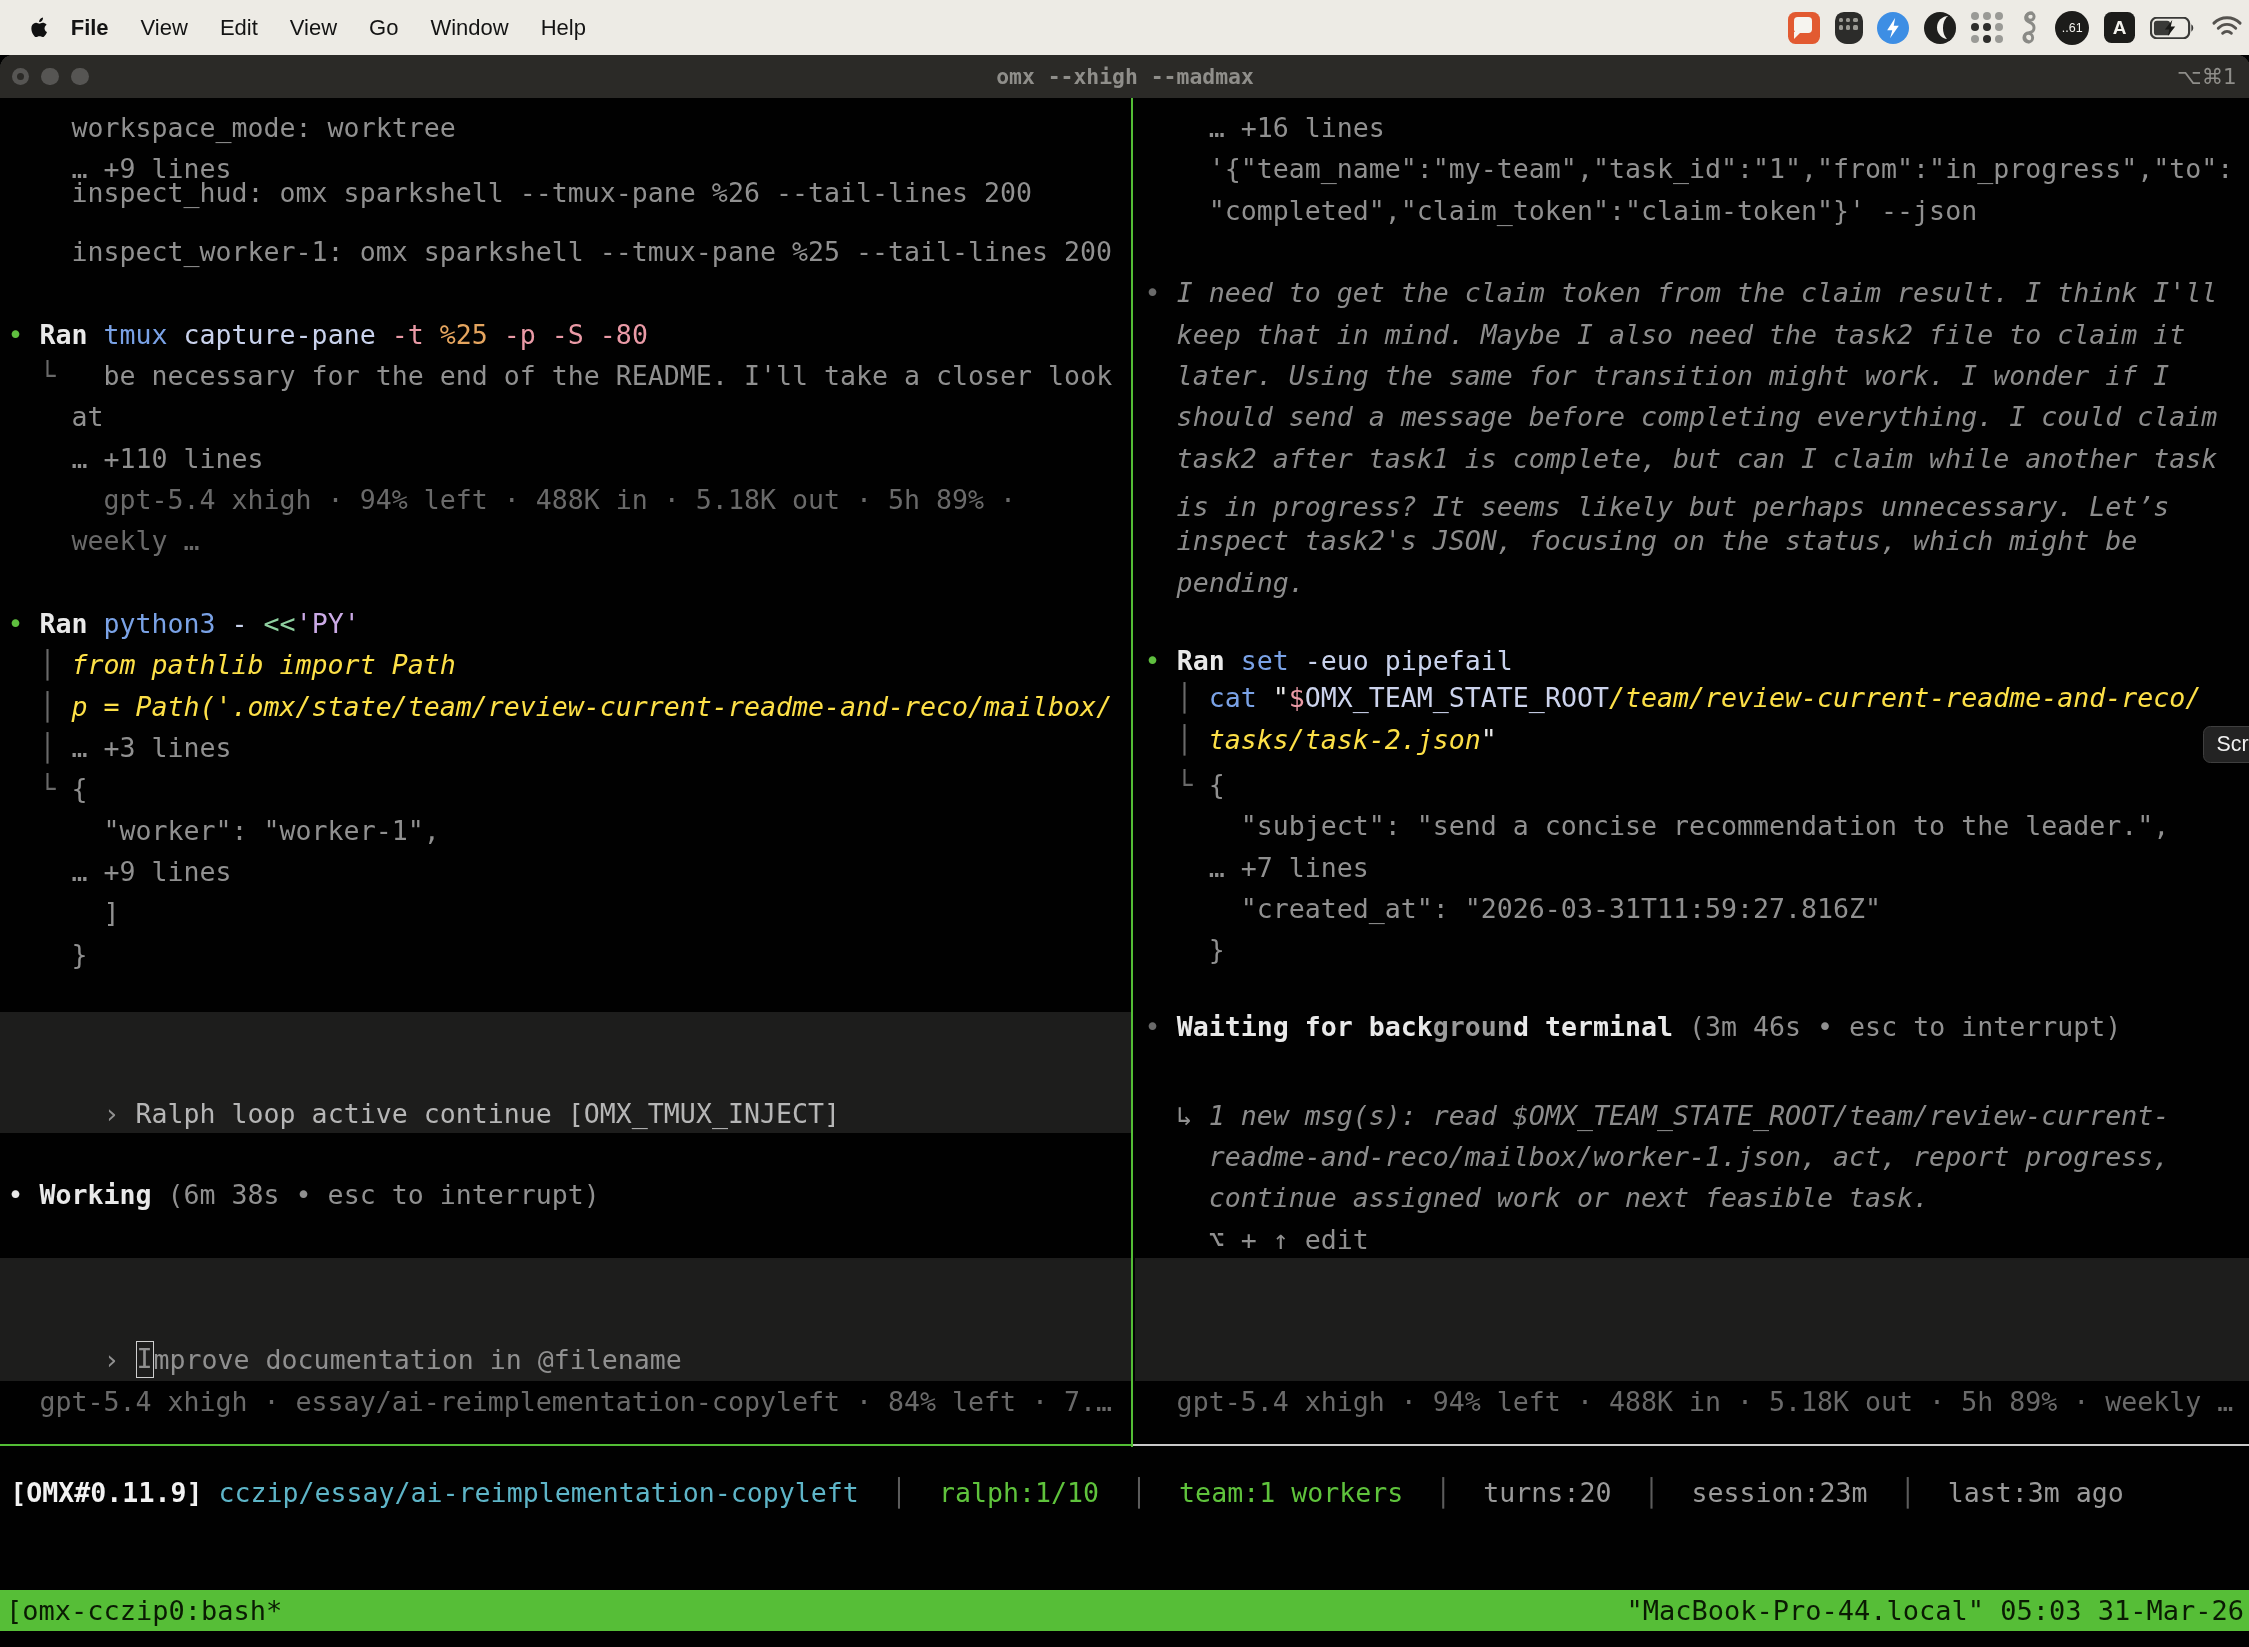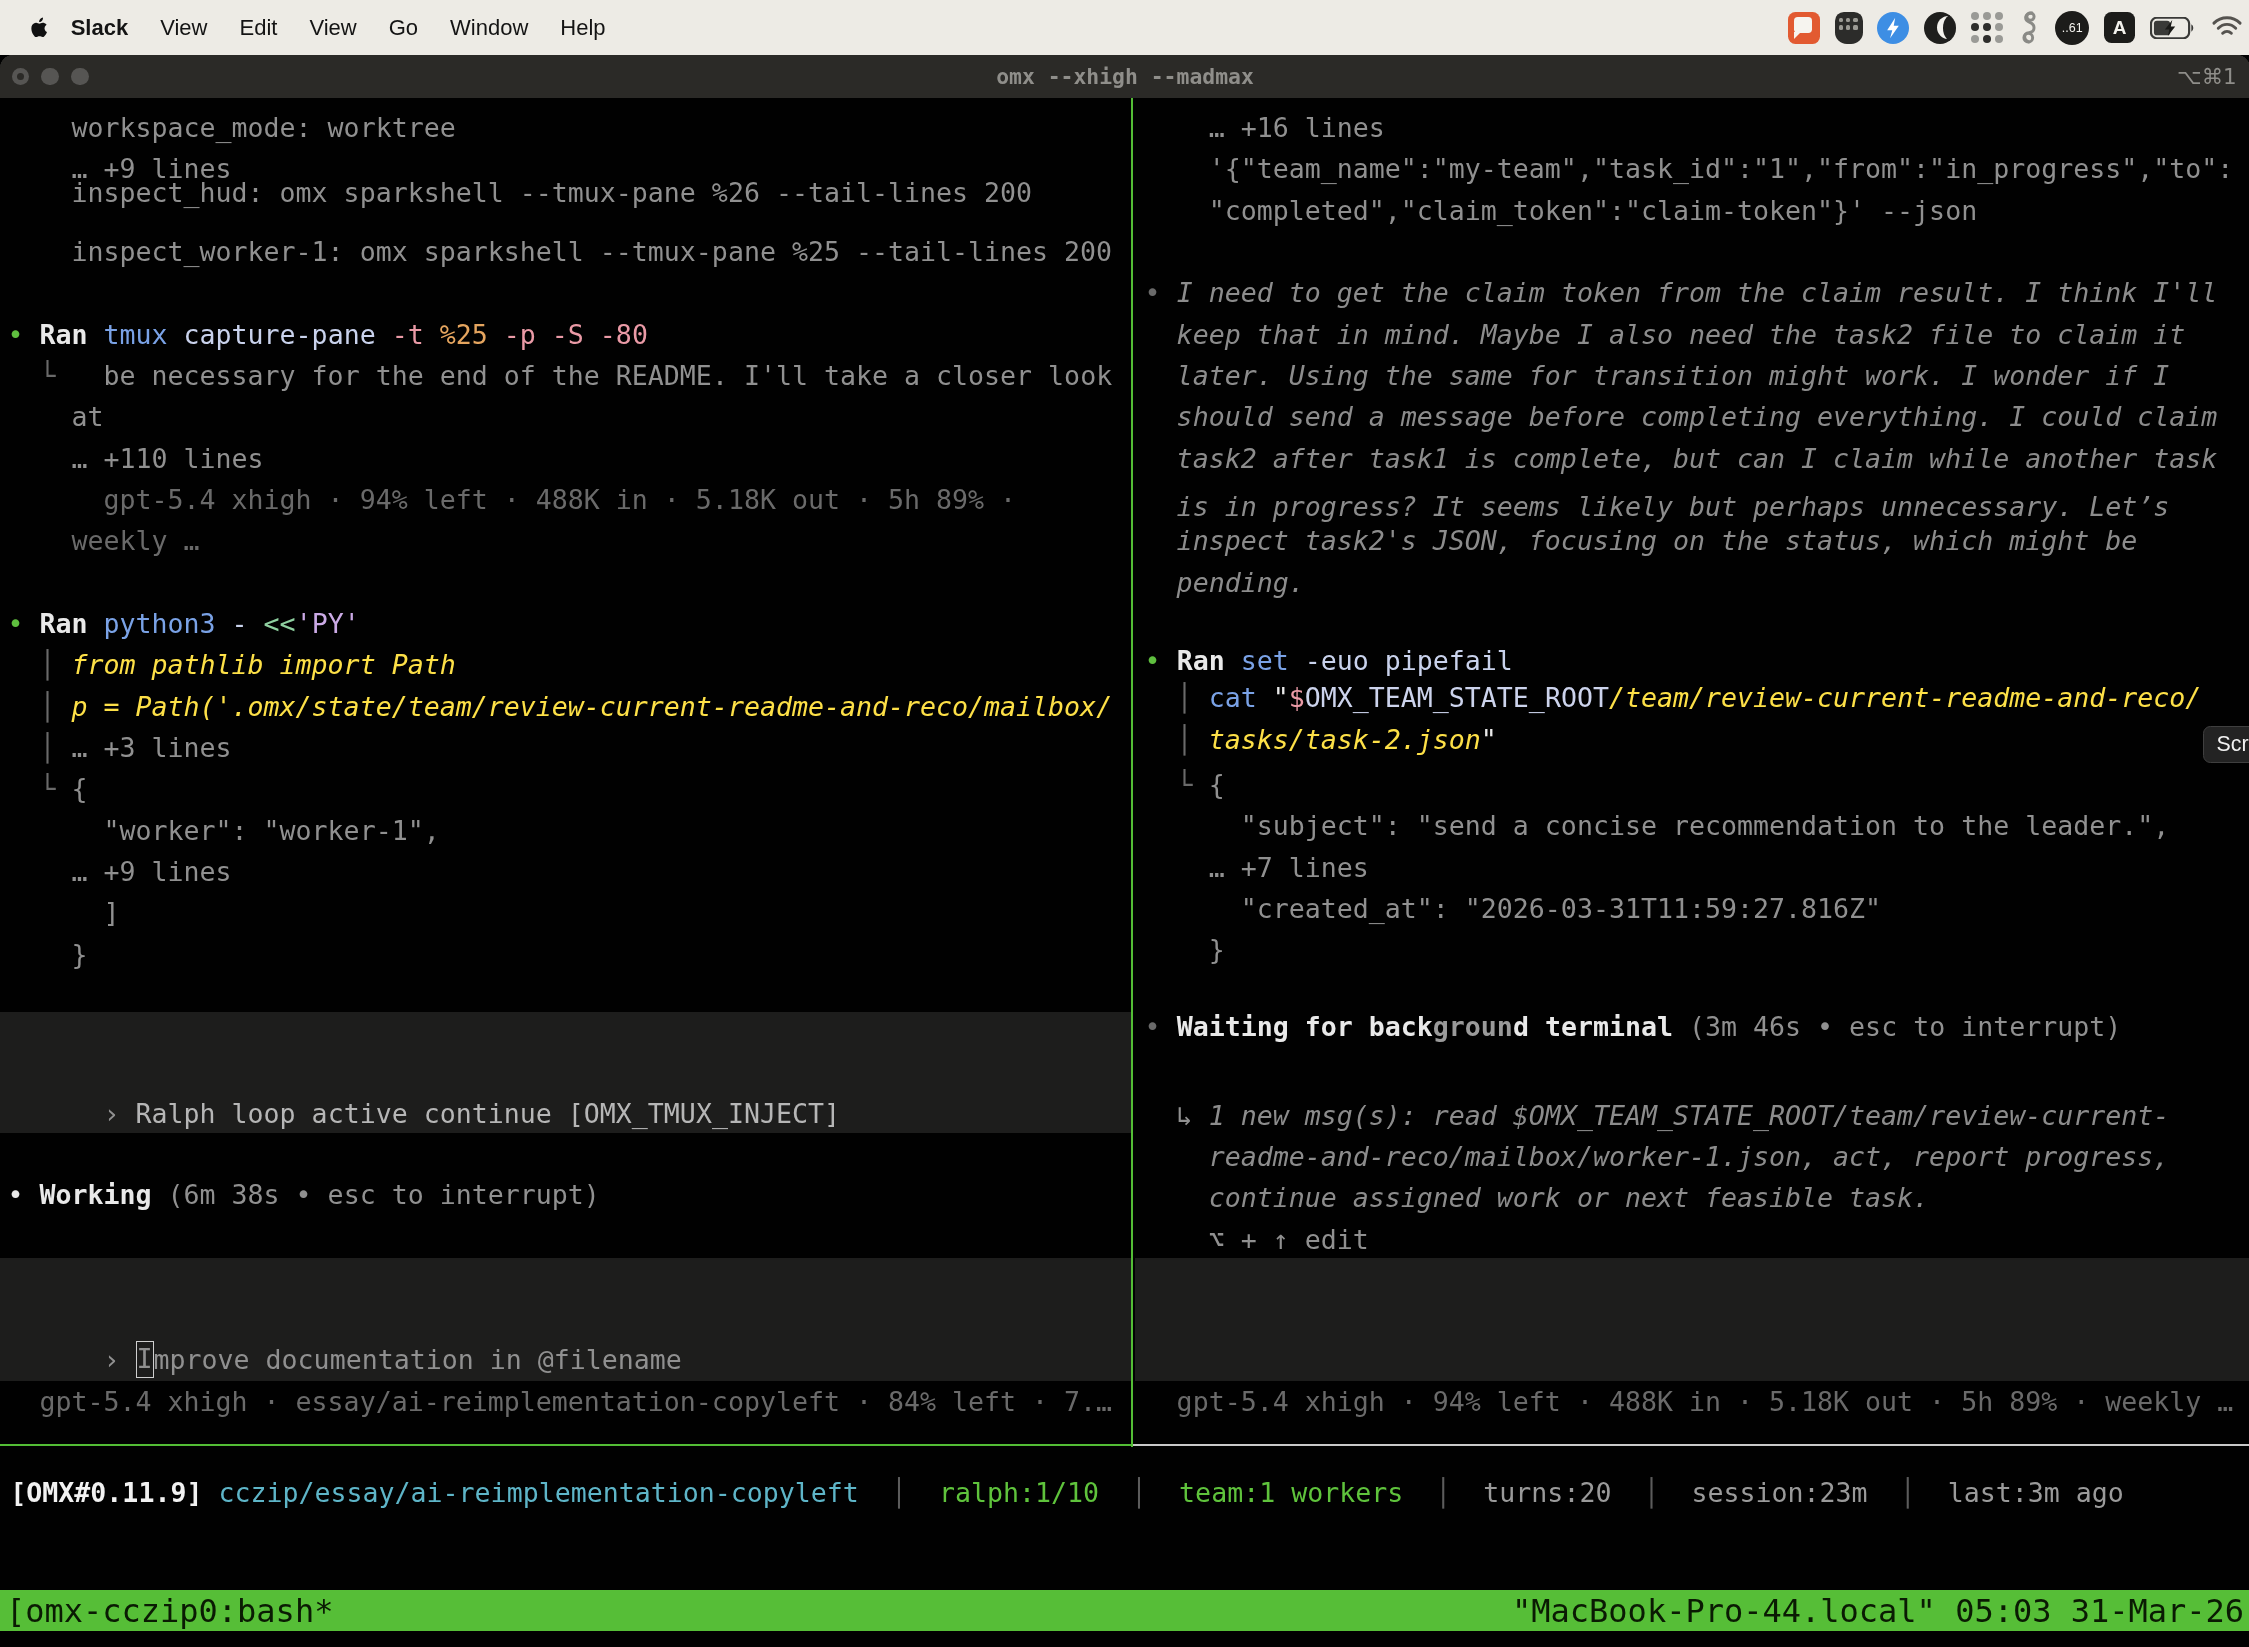--- a/index.html
+++ b/index.html
@@ -79,35 +79,35 @@
   .cursor-box{display:inline-block;border:1.5px solid #cfcfcf;box-sizing:border-box;height:37px;line-height:34px;vertical-align:middle;margin-top:-4.4px;}
   
   .vdivider{position:absolute;left:1131px;top:43px;width:2.2px;height:1349px;background:#53bd35;}
   .hline-left{position:absolute;left:0;top:1389px;width:1133px;height:2.2px;background:#53bd35;}
   .hline-right{position:absolute;left:1133px;top:1389px;width:1117px;height:2.2px;background:#c9c9c9;}
   
   #omx-line{position:absolute;left:10.3px;top:1417px;width:2229px;height:41px;}
   
   .tmuxbar{position:absolute;left:0;top:1535px;width:2250px;height:41px;background:#56be37;
     display:flex;justify-content:space-between;align-items:center;padding:0 5.9px;box-sizing:border-box;
-    color:#0a1b03;font-size:32px;white-space:pre;}
+    color:#0a1b03;font-size:27px;white-space:pre;}
   
   .tooltip{position:absolute;left:2203px;top:671px;width:103px;height:37px;background:#232323;border:1.5px solid #3f3f3f;
     border-radius:7.4px;color:#f2f2f2;font-family:"Liberation Sans",sans-serif;font-size:21.4px;line-height:34px;padding-left:12.5px;box-sizing:border-box;white-space:nowrap;}
 </style>
 </head>
 <body>
 
 <div class="menubar">
   <span class="apple">
     <svg width="19" height="23.6" viewBox="0 0 26 32">
         <path fill="#111" d="M18.5 16.9c0-3.4 2.8-5 2.9-5.1-1.6-2.3-4-2.6-4.9-2.7-2.1-.2-4 1.2-5.1 1.2-1.1 0-2.7-1.2-4.4-1.2C4.8 9.2 2.7 10.4 1.6 12.3c-2.3 4-.6 9.9 1.6 13.1 1.1 1.6 2.4 3.4 4.1 3.3 1.6-.1 2.3-1.1 4.3-1.1 2 0 2.6 1.1 4.4 1 1.8 0 2.9-1.6 4-3.2 1.3-1.9 1.8-3.7 1.8-3.8-.1 0-3.3-1.3-3.3-4.7zM15.1 6.2c.9-1.1 1.5-2.6 1.3-4.2-1.3.1-2.9.9-3.8 2-.8 1-1.6 2.5-1.4 4 1.5.1 2.9-.7 3.9-1.8z"></path>
       </svg>
   </span>
-  <span class="appname">Slack</span>
+  <span class="appname">File</span>
   <div class="menu-items">
       <span>View</span>
       <span>Edit</span>
       <span>View</span>
       <span>Go</span>
       <span>Window</span>
       <span>Help</span>
     </div>
 
   <div class="statusicons">

